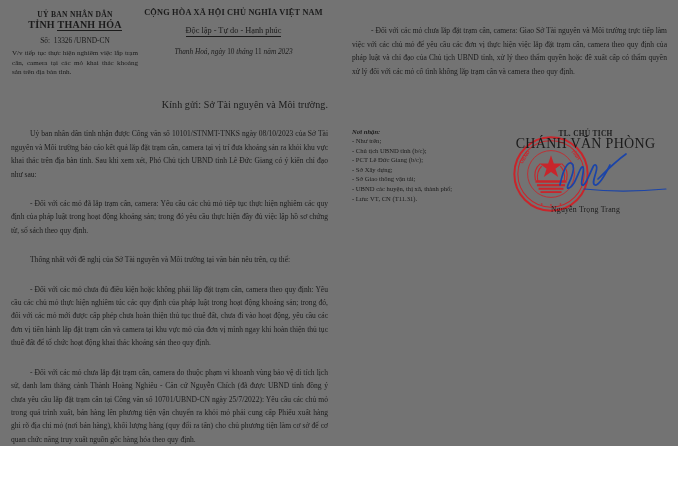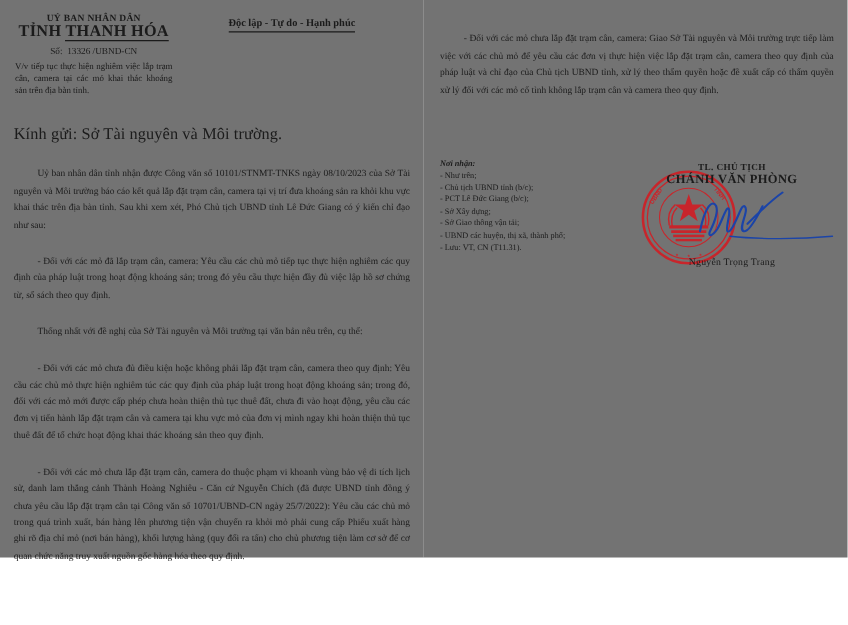--- a/index.html
+++ b/index.html
@@ -17,51 +17,51 @@
     background:#737373;
   }
   #page-left{left:0;padding:8px 11px 0 11px;}
   #page-right{left:339px;padding:8px 11px 0 13px;}
 
   
   .hdr{display:flex;align-items:flex-start;}
   .hdr-left{width:128px;text-align:center;padding-top:2px;}
   .hdr-right{flex:1;text-align:center;}
   .org1{font-size:7.6px;font-weight:bold;letter-spacing:.25px;line-height:9.6px;}
-  .org2{font-size:13px;font-weight:bold;letter-spacing:.25px;line-height:9.6px;}
+  .org2{font-size:10px;font-weight:bold;letter-spacing:.25px;line-height:9.6px;}
   .org2 .u{border-bottom:1px solid #1b1b1b;padding-bottom:.5px;}
   .nation1{font-size:8.3px;font-weight:bold;letter-spacing:.2px;line-height:10.5px;}
-  .nation2{font-size:8.3px;font-weight:bold;line-height:11px;display:inline-block;
+  .nation2{font-size:8.3px;font-weight:normal;line-height:11px;display:inline-block;
            border-bottom:1px solid #1b1b1b;padding-bottom:.5px;}
   .sonum{font-size:7.4px;margin-top:7px;line-height:10px;white-space:pre;}
   .subject{font-size:7.1px;line-height:9.4px;text-align:justify;margin-top:3px;
            padding:0 1px;}
   .dateline{font-size:7.3px;font-style:italic;margin-top:10px;line-height:10px;}
   .dateline .num{font-style:normal;}
 
   
-  .kinhgui{font-size:13px;text-align:left;margin-top:22px;letter-spacing:.1px;}
+  .kinhgui{font-size:10px;text-align:right;margin-top:22px;letter-spacing:.1px;}
   .body-wrap{margin-top:17px;}
   p.para{
     font-size:7.55px;line-height:13.4px;text-align:justify;
     margin:16px 0 3px 0;text-indent:19px;
     -webkit-hyphens:none;hyphens:none;
   }
   #page-right .body-wrap{margin-top:0;}
   #page-right p.para{line-height:13.6px;}
 
   
   .footer{position:absolute;left:13px;right:11px;top:127px;display:flex;justify-content:center;}
   .noinhan{width:152px;}
   .noinhan-title{font-size:6.6px;font-style:italic;font-weight:bold;line-height:9px;}
   .noinhan li{font-size:6.6px;line-height:9.6px;list-style:none;}
   .noinhan ul{margin:0;padding:0;}
   .sign{flex:1;position:relative;text-align:center;padding-top:2px;}
   .sign-l1{font-size:7.4px;font-weight:bold;letter-spacing:.3px;line-height:10px;}
-  .sign-l2{font-size:10px;font-weight:bold;letter-spacing:.3px;line-height:10px;
+  .sign-l2{font-size:14px;font-weight:normal;letter-spacing:.3px;line-height:10px;
            position:relative;z-index:3;}
   .sign-name{font-size:7.8px;font-weight:normal;margin-top:56px;letter-spacing:.2px;
              position:relative;z-index:3;}
 
   
   .seal{position:absolute;left:8px;top:8px;width:78px;height:78px;z-index:2;
         opacity:.93;}
   .scribble{position:absolute;left:50px;top:18px;width:120px;height:62px;z-index:4;}
 </style>
 </head>
@@ -70,21 +70,29 @@
 <div class="sheet" id="page-left">
 
   <div class="hdr">
     <div class="hdr-left">
       <div class="org1">UỶ BAN NHÂN DÂN</div>
       <div class="org2"><span>TỈNH </span><span class="u">THANH HÓA</span></div>
       <div class="sonum">Số:  13326 /UBND-CN</div>
       <div class="subject">V/v tiếp tục thực hiện nghiêm việc lắp trạm cân, camera tại các mỏ khai thác khoáng sản trên địa bàn tỉnh.</div>
     </div>
     <div class="hdr-right">
+      <div class="nation1">CỘNG HÒA XÃ HỘI CHỦ NGHĨA VIỆT NAM</div>
       <div><span class="nation2">Độc lập - Tự do - Hạnh phúc</span></div>
+      <div class="dateline">
+        <span>Thanh Hoá, ngày</span>
+        <span class="num">10</span>
+        <span>tháng</span>
+        <span class="num">11</span>
+        <span>năm 2023</span>
+      </div>
     </div>
   </div>
 
   <div class="kinhgui">Kính gửi:  Sở Tài nguyên và Môi trường.</div>
 
   <div class="body-wrap">
     <p class="para">Uỷ ban nhân dân tỉnh nhận được Công văn số 10101/STNMT-TNKS ngày 08/10/2023 của Sở Tài nguyên và Môi trường báo cáo kết quả lắp đặt trạm cân, camera tại vị trí đưa khoáng sản ra khỏi khu vực khai thác trên địa bàn tỉnh. Sau khi xem xét, Phó Chủ tịch UBND tỉnh Lê Đức Giang có ý kiến chỉ đạo như sau:</p>
     <p class="para">- Đối với các mỏ đã lắp trạm cân, camera: Yêu cầu các chủ mỏ tiếp tục thực hiện nghiêm các quy định của pháp luật trong hoạt động khoáng sản; trong đó yêu cầu thực hiện đầy đủ việc lập hồ sơ chứng từ, sổ sách theo quy định.</p>
     <p class="para">Thống nhất với đề nghị của Sở Tài nguyên và Môi trường tại văn bản nêu trên, cụ thể:</p>
     <p class="para">- Đối với các mỏ chưa đủ điều kiện hoặc không phải lắp đặt trạm cân, camera theo quy định: Yêu cầu các chủ mỏ thực hiện nghiêm túc các quy định của pháp luật trong hoạt động khoáng sản; trong đó, đối với các mỏ mới được cấp phép chưa hoàn thiện thủ tục thuê đất, chưa đi vào hoạt động, yêu cầu các đơn vị tiến hành lắp đặt trạm cân và camera tại khu vực mỏ của đơn vị mình ngay khi hoàn thiện thủ tục thuê đất để tổ chức hoạt động khai thác khoáng sản theo quy định.</p>

